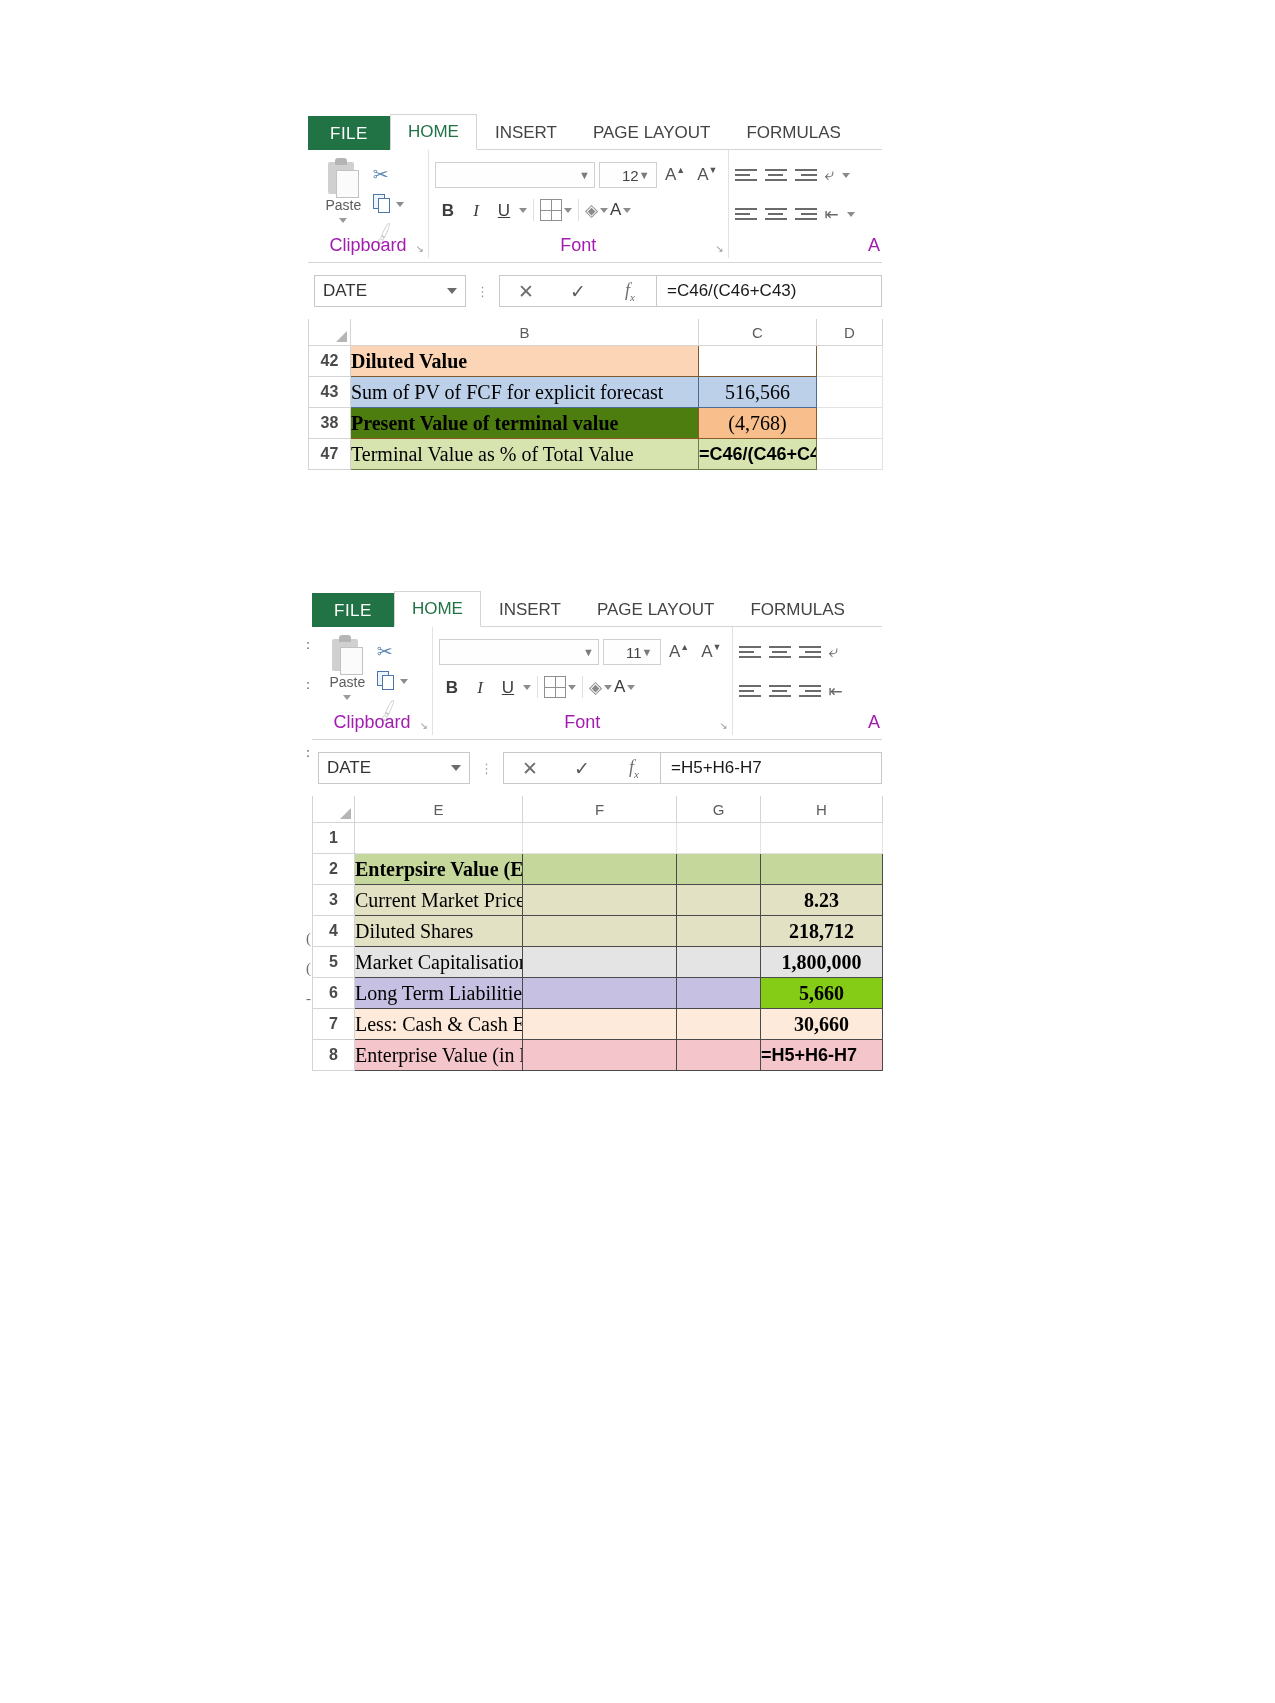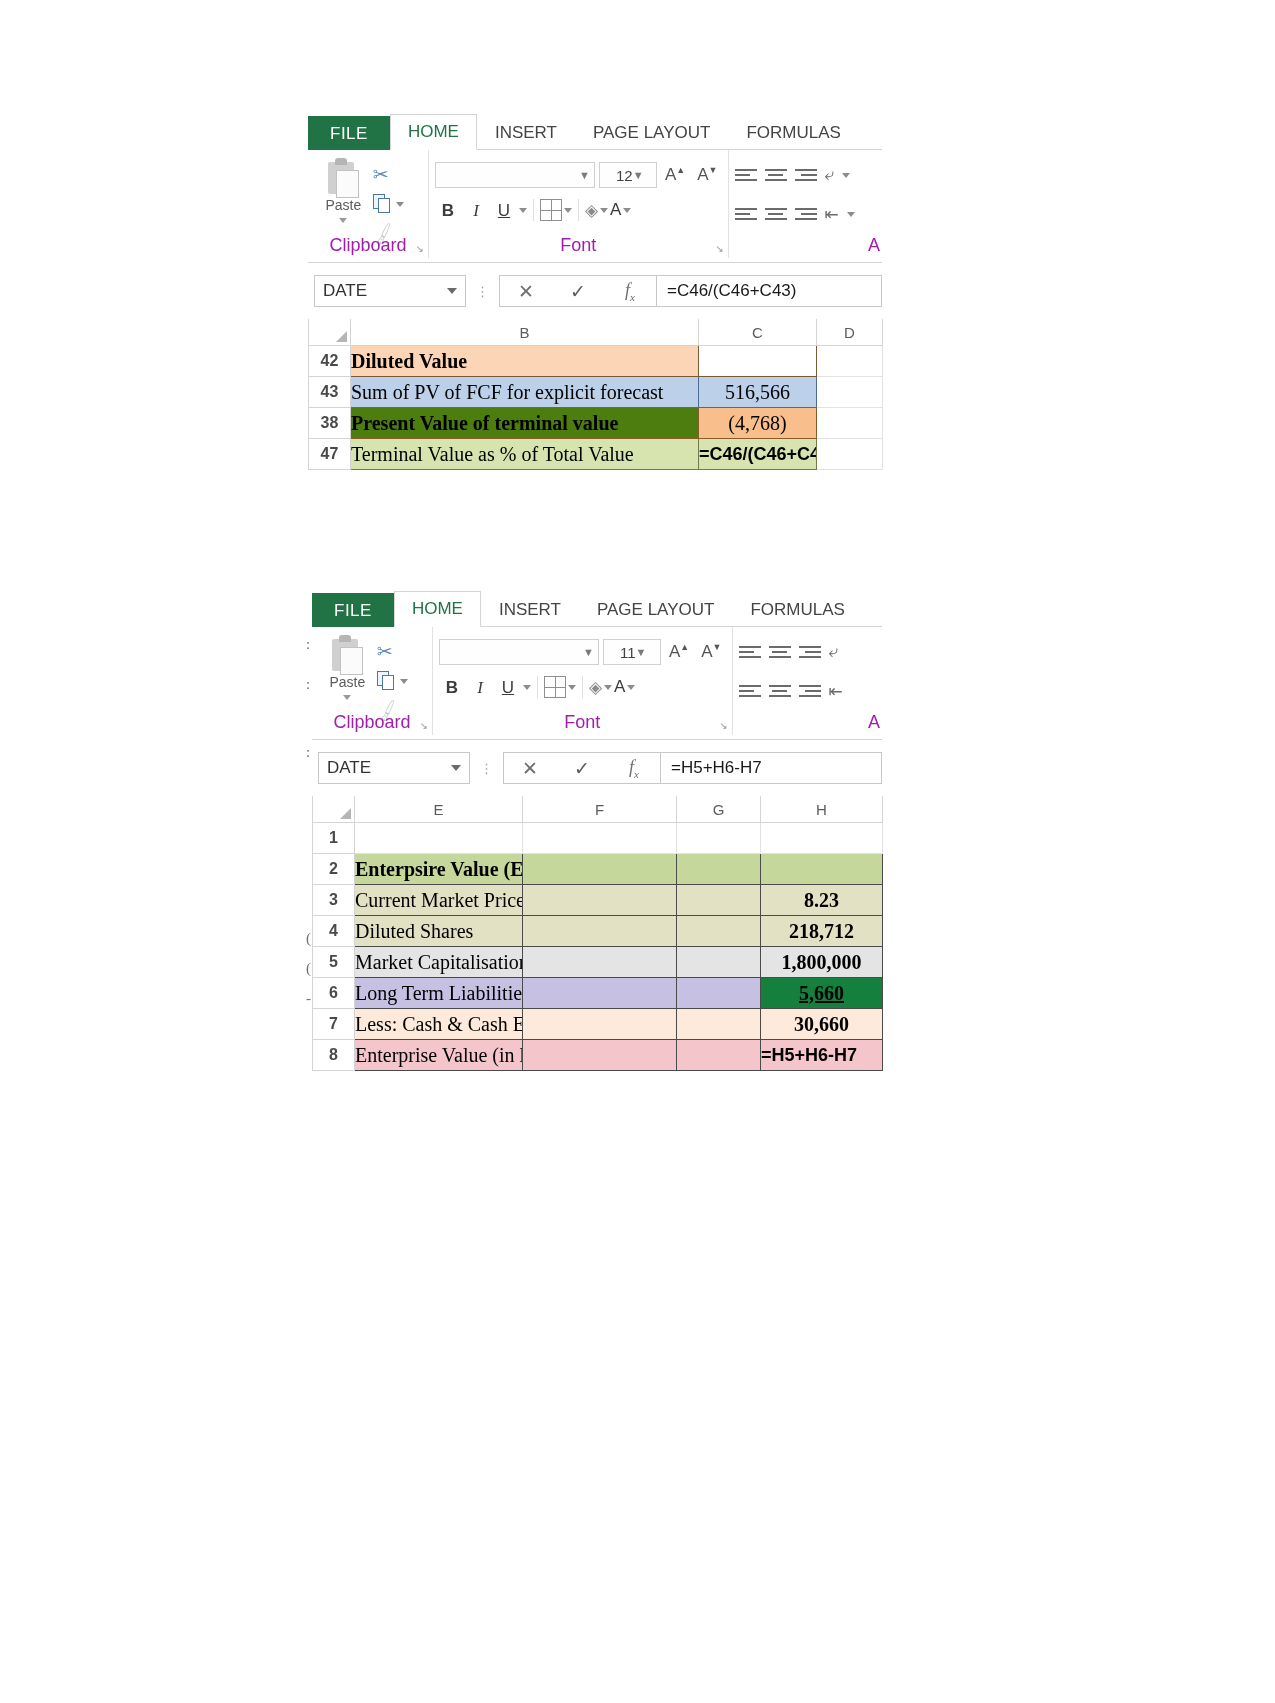--- a/index.html
+++ b/index.html
@@ -64,21 +64,21 @@
 
   
   .font-grp{width:300px;}
   .font-row1{display:flex;align-items:center;height:36px;gap:4px;padding-top:3px;}
   .fontname{
     width:160px;height:26px;border:1px solid #d0d0d0;background:#fefefe;
     display:flex;align-items:center;justify-content:flex-end;padding-right:4px;box-sizing:border-box;
   }
   .fontsize{
     width:58px;height:26px;border:1px solid #d0d0d0;background:#fefefe;
-    display:flex;align-items:center;justify-content:space-between;padding:0 16px;box-sizing:border-box;
+    display:flex;align-items:center;justify-content:space-between;padding:0 22px;box-sizing:border-box;
     font-size:15px;color:#444;
   }
   .aup,.adn{font-size:17px;color:#555;position:relative;padding:0 4px;}
   .aup sup,.adn sup{font-size:9px;}
   .font-row2{display:flex;align-items:center;height:34px;gap:2px;}
   .fbtn{font-size:17px;color:#3c3c3c;width:26px;text-align:center;line-height:1;}
   .fbtn.b{font-weight:bold;}
   .fbtn.i{font-style:italic;font-family:"Liberation Serif",serif;}
   .fbtn.u{text-decoration:underline;}
   .vsep{width:1px;height:22px;background:#e0e0e0;margin:0 4px;}
@@ -512,21 +512,21 @@
           <td class="cell lab" style="background: rgb(228, 228, 228); border: 1px solid rgb(74, 74, 74);">Market Capitalisation</td>
           <td class="cell val" style="background: rgb(228, 228, 228); border: 1px solid rgb(74, 74, 74);"></td>
           <td class="cell val" style="background: rgb(228, 228, 228); border: 1px solid rgb(74, 74, 74);"></td>
           <td class="cell val bold" style="background: rgb(228, 228, 228); border: 1px solid rgb(74, 74, 74);">1,800,000</td>
         </tr>
         <tr>
           <th class="rowhead">6</th>
           <td class="cell lab" style="background: rgb(198, 193, 226); border: 1px solid rgb(74, 74, 74);">Long Term Liabilities</td>
           <td class="cell val" style="background: rgb(198, 193, 226); border: 1px solid rgb(74, 74, 74);"></td>
           <td class="cell val" style="background: rgb(198, 193, 226); border: 1px solid rgb(74, 74, 74);"></td>
-          <td class="cell val bold" style="background: #15803d; border: 1px solid rgb(74, 74, 74); text-decoration: underline;">5,660</td>
+          <td class="cell val bold" style="background: #84cc16; border: 1px solid rgb(74, 74, 74);">5,660</td>
         </tr>
         <tr>
           <th class="rowhead">7</th>
           <td class="cell lab" style="background: rgb(253, 234, 218); border: 1px solid rgb(74, 74, 74);">Less: Cash &amp; Cash Equivalents</td>
           <td class="cell val" style="background: rgb(253, 234, 218); border: 1px solid rgb(74, 74, 74);"></td>
           <td class="cell val" style="background: rgb(253, 234, 218); border: 1px solid rgb(74, 74, 74);"></td>
           <td class="cell val bold" style="background: rgb(253, 234, 218); border: 1px solid rgb(74, 74, 74);">30,660</td>
         </tr>
         <tr>
           <th class="rowhead">8</th>

